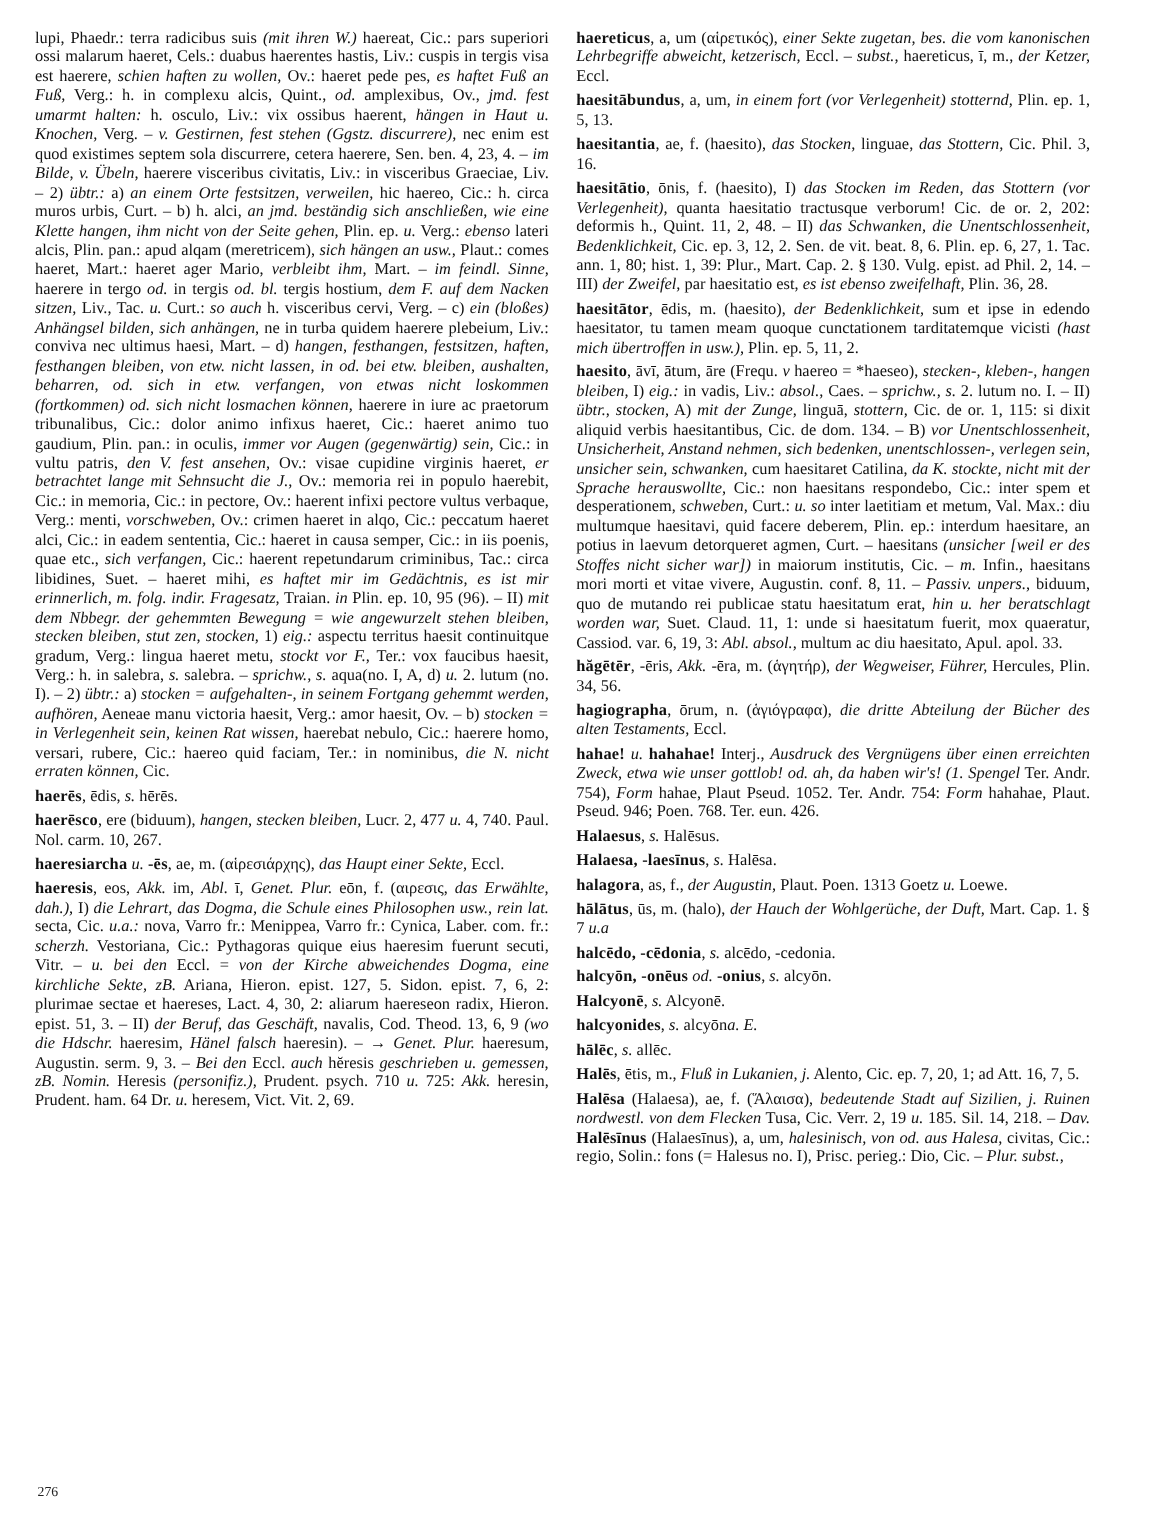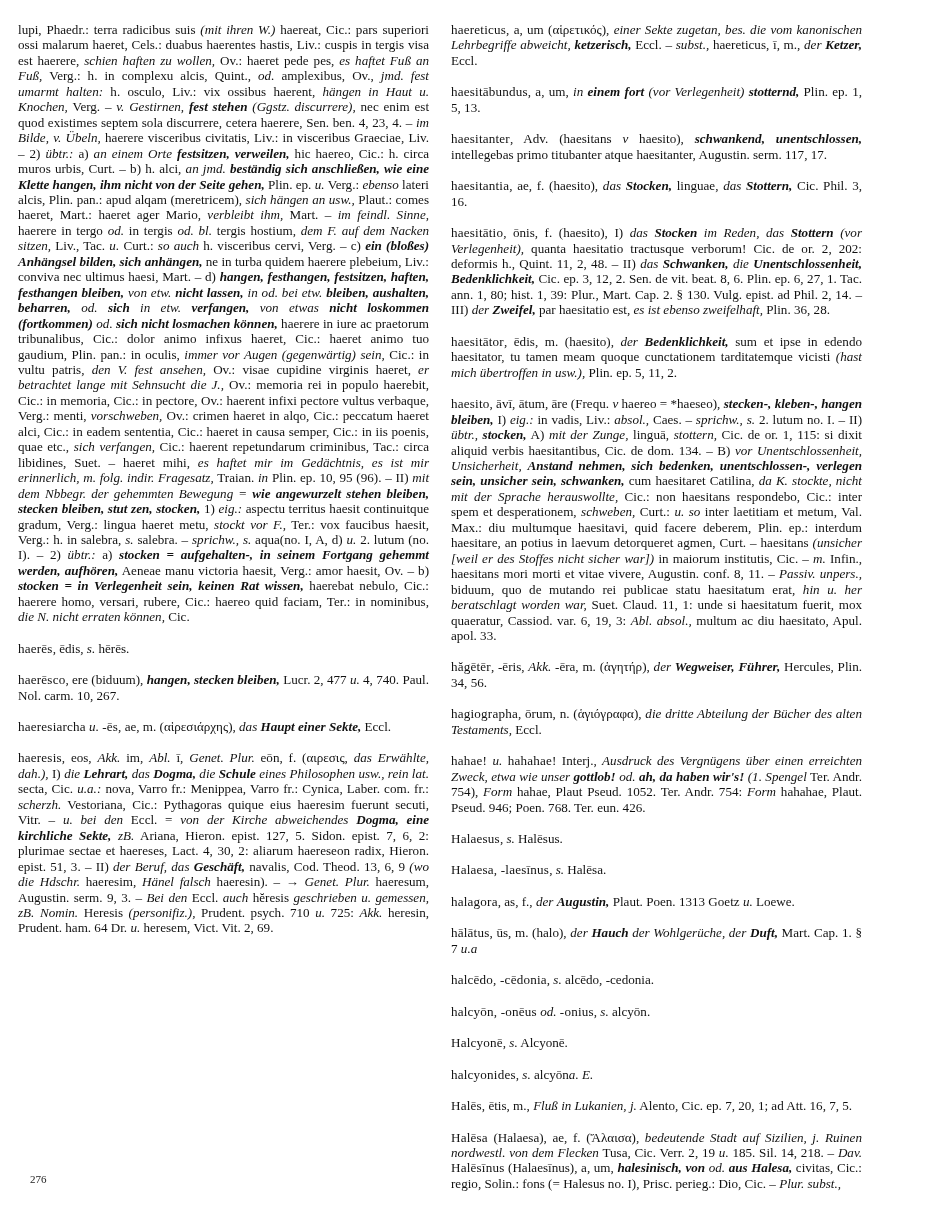--- a/index.html
+++ b/index.html
@@ -13,21 +13,21 @@
     height: 1210px;
     font-family: "Liberation Serif", "DejaVu Serif", serif;
     color: #111111;
     overflow: hidden;
   }
   #page {
     position: relative;
     width: 935px;
     height: 1210px;
     box-sizing: border-box;
-    padding: 22px 28px 0 18px;
+    padding: 22px 28px 0 28px;
   }
   .columns {
     display: flex;
     gap: 22px;
     align-items: flex-start;
   }
   .col {
     width: 411px;
     flex: 0 0 411px;
   }
@@ -35,37 +35,37 @@
     font-size: 13.1px;
     line-height: 15.45px;
     text-align: justify;
     text-justify: inter-word;
     hyphens: manual;
     margin: 0;
     padding: 0;
     text-indent: 0;
   }
   .entry + .entry {
-    margin-top: 16px;
+    margin-top: 4px;
   }
   .hw {
-    font-weight: normal;
+    font-weight: bold;
     letter-spacing: 0.2px;
   }
   .it {
     font-style: italic;
   }
   .bi {
-    font-weight: bold;
+    font-weight: normal;
     font-style: italic;
   }
   .folio {
     position: absolute;
     left: 30px;
-    bottom: 25px;
+    bottom: 10px;
     font-size: 11px;
     color: #222;
     font-family: "Liberation Serif", "DejaVu Serif", serif;
   }
   
   .entry .hw::after { content: ""; }
 </style>
 </head>
 <body>
 
@@ -76,36 +76,36 @@
     <div class="col" id="col-left">
         <p class="entry"><span>lupi, Phaedr.: terra radicibus suis </span><span class="it">(mit ihren W.)</span><span> haereat, Cic.: pars superiori ossi malarum haeret, Cels.: duabus haerentes hastis, Liv.: cuspis in tergis visa est haerere, </span><span class="it">schien haften zu wollen,</span><span> Ov.: haeret pede pes, </span><span class="it">es haftet Fuß an Fuß,</span><span> Verg.: h. in complexu alcis, Quint., </span><span class="it">od.</span><span> amplexibus, Ov., </span><span class="it">jmd. fest umarmt halten:</span><span> h. osculo, Liv.: vix ossibus haerent, </span><span class="it">hängen in Haut u. Knochen,</span><span> Verg. – </span><span class="it">v. Gestirnen,</span><span> </span><span class="bi">fest stehen</span><span> </span><span class="it">(Ggstz. discurrere),</span><span> nec enim est quod existimes septem sola discurrere, cetera haerere, Sen. ben. 4, 23, 4. – </span><span class="it">im Bilde, v. Übeln,</span><span> haerere visceribus civitatis, Liv.: in visceribus Graeciae, Liv. – 2) </span><span class="it">übtr.:</span><span> a) </span><span class="it">an einem Orte</span><span> </span><span class="bi">festsitzen, verweilen,</span><span> hic haereo, Cic.: h. circa muros urbis, Curt. – b) h. alci, </span><span class="it">an jmd.</span><span> </span><span class="bi">beständig sich anschließen, wie eine Klette hangen, ihm nicht von der Seite gehen,</span><span> Plin. ep. </span><span class="it">u.</span><span> Verg.: </span><span class="it">ebenso</span><span> lateri alcis, Plin. pan.: apud alqam (meretricem), </span><span class="it">sich hängen an usw.,</span><span> Plaut.: comes haeret, Mart.: haeret ager Mario, </span><span class="it">verbleibt ihm,</span><span> Mart. – </span><span class="it">im feindl. Sinne,</span><span> haerere in tergo </span><span class="it">od.</span><span> in tergis </span><span class="it">od. bl.</span><span> tergis hostium, </span><span class="it">dem F. auf dem Nacken sitzen,</span><span> Liv., Tac. </span><span class="it">u.</span><span> Curt.: </span><span class="it">so auch</span><span> h. visceribus cervi, Verg. – c) </span><span class="bi">ein (bloßes) Anhängsel bilden, sich anhängen,</span><span> ne in turba quidem haerere plebeium, Liv.: conviva nec ultimus haesi, Mart. – d) </span><span class="bi">hangen, festhangen, festsitzen, haften, festhangen bleiben,</span><span> </span><span class="it">von etw.</span><span> </span><span class="bi">nicht lassen,</span><span> </span><span class="it">in od. bei etw.</span><span> </span><span class="bi">bleiben, aushalten, beharren,</span><span> </span><span class="it">od.</span><span> </span><span class="bi">sich</span><span> </span><span class="it">in etw.</span><span> </span><span class="bi">verfangen,</span><span> </span><span class="it">von etwas</span><span> </span><span class="bi">nicht loskommen (fortkommen)</span><span> </span><span class="it">od.</span><span> </span><span class="bi">sich nicht losmachen können,</span><span> haerere in iure ac praetorum tribunalibus, Cic.: dolor animo infixus haeret, Cic.: haeret animo tuo gaudium, Plin. pan.: in oculis, </span><span class="it">immer vor Augen (gegenwärtig) sein,</span><span> Cic.: in vultu patris, </span><span class="it">den V. fest ansehen,</span><span> Ov.: visae cupidine virginis haeret, </span><span class="it">er betrachtet lange mit Sehnsucht die J.,</span><span> Ov.: memoria rei in populo haerebit, Cic.: in memoria, Cic.: in pectore, Ov.: haerent infixi pectore vultus verbaque, Verg.: menti, </span><span class="it">vorschweben,</span><span> Ov.: crimen haeret in alqo, Cic.: peccatum haeret alci, Cic.: in eadem sententia, Cic.: haeret in causa semper, Cic.: in iis poenis, quae etc., </span><span class="it">sich verfangen,</span><span> Cic.: haerent repetundarum criminibus, Tac.: circa libidines, Suet. – haeret mihi, </span><span class="it">es haftet mir im Gedächtnis, es ist mir erinnerlich, m. folg. indir. Fragesatz,</span><span> Traian. </span><span class="it">in</span><span> Plin. ep. 10, 95 (96). – II) </span><span class="it">mit dem Nbbegr. der gehemmten Bewegung =</span><span> </span><span class="bi">wie angewurzelt stehen bleiben, stecken bleiben, stut zen, stocken,</span><span> 1) </span><span class="it">eig.:</span><span> aspectu territus haesit continuitque gradum, Verg.: lingua haeret metu, </span><span class="it">stockt vor F.,</span><span> Ter.: vox faucibus haesit, Verg.: h. in salebra, </span><span class="it">s.</span><span> salebra. – </span><span class="it">sprichw., s.</span><span> aqua(no. I, A, d) </span><span class="it">u.</span><span> 2. lutum (no. I). – 2) </span><span class="it">übtr.:</span><span> a) </span><span class="bi">stocken = aufgehalten-, in seinem Fortgang gehemmt werden, aufhören,</span><span> Aeneae manu victoria haesit, Verg.: amor haesit, Ov. – b) </span><span class="bi">stocken = in Verlegenheit sein, keinen Rat wissen,</span><span> haerebat nebulo, Cic.: haerere homo, versari, rubere, Cic.: haereo quid faciam, Ter.: in nominibus, </span><span class="it">die N. nicht erraten können,</span><span> Cic.</span></p>
         <p class="entry"><span class="hw">haerēs</span><span>, ēdis, </span><span class="it">s.</span><span> hērēs.</span></p>
         <p class="entry"><span class="hw">haerēsco</span><span>, ere (biduum), </span><span class="bi">hangen, stecken bleiben,</span><span> Lucr. 2, 477 </span><span class="it">u.</span><span> 4, 740. Paul. Nol. carm. 10, 267.</span></p>
         <p class="entry"><span class="hw">haeresiarcha</span><span> </span><span class="it">u.</span><span> </span><span class="hw">-ēs</span><span>, ae, m. (αἱρεσιάρχης), </span><span class="it">das</span><span> </span><span class="bi">Haupt einer Sekte,</span><span> Eccl.</span></p>
         <p class="entry"><span class="hw">haeresis</span><span>, eos, </span><span class="it">Akk.</span><span> im, </span><span class="it">Abl.</span><span> ī, </span><span class="it">Genet. Plur.</span><span> eōn, f. (αιρεσις, </span><span class="it">das Erwählte, dah.),</span><span> I) </span><span class="it">die</span><span> </span><span class="bi">Lehrart,</span><span> </span><span class="it">das</span><span> </span><span class="bi">Dogma,</span><span> </span><span class="it">die</span><span> </span><span class="bi">Schule</span><span> </span><span class="it">eines Philosophen usw., rein lat.</span><span> secta, Cic. </span><span class="it">u.a.:</span><span> nova, Varro fr.: Menippea, Varro fr.: Cynica, Laber. com. fr.: </span><span class="it">scherzh.</span><span> Vestoriana, Cic.: Pythagoras quique eius haeresim fuerunt secuti, Vitr. – </span><span class="it">u. bei den</span><span> Eccl. = </span><span class="it">von der Kirche abweichendes</span><span> </span><span class="bi">Dogma, eine kirchliche</span><span> </span><span class="bi">Sekte,</span><span> </span><span class="it">zB.</span><span> Ariana, Hieron. epist. 127, 5. Sidon. epist. 7, 6, 2: plurimae sectae et haereses, Lact. 4, 30, 2: aliarum haereseon radix, Hieron. epist. 51, 3. – II) </span><span class="it">der Beruf, das</span><span> </span><span class="bi">Geschäft,</span><span> navalis, Cod. Theod. 13, 6, 9 </span><span class="it">(wo die Hdschr.</span><span> haeresim, </span><span class="it">Hänel falsch</span><span> haeresin). – → </span><span class="it">Genet. Plur.</span><span> haeresum, Augustin. serm. 9, 3. – </span><span class="it">Bei den</span><span> Eccl. </span><span class="it">auch</span><span> hĕresis </span><span class="it">geschrieben u. gemessen, zB. Nomin.</span><span> Heresis </span><span class="it">(personifiz.),</span><span> Prudent. psych. 710 </span><span class="it">u.</span><span> 725: </span><span class="it">Akk.</span><span> heresin, Prudent. ham. 64 Dr. </span><span class="it">u.</span><span> heresem, Vict. Vit. 2, 69.</span></p>
       </div>
     <div class="col" id="col-right">
         <p class="entry"><span class="hw">haereticus</span><span>, a, um (αἱρετικός), </span><span class="it">einer Sekte zugetan, bes. die vom kanonischen Lehrbegriffe abweicht,</span><span> </span><span class="bi">ketzerisch,</span><span> Eccl. – </span><span class="it">subst.,</span><span> haereticus, ī, m., </span><span class="it">der</span><span> </span><span class="bi">Ketzer,</span><span> Eccl.</span></p>
         <p class="entry"><span class="hw">haesitābundus</span><span>, a, um, </span><span class="it">in</span><span> </span><span class="bi">einem fort</span><span> </span><span class="it">(vor Verlegenheit)</span><span> </span><span class="bi">stotternd,</span><span> Plin. ep. 1, 5, 13.</span></p>
-        <p class="entry"><span class="hw">haesitanter</span><span>, Adv. (haesitans </span><span class="it">v</span><span> haesito), </span><span class="bi">schwankend, unentschlossen,</span><span> intellegebas primo titubanter atque haesitanter, Augustin. serm. 117, 17.</span></p>
         <p class="entry"><span class="hw">haesitantia</span><span>, ae, f. (haesito), </span><span class="it">das</span><span> </span><span class="bi">Stocken,</span><span> linguae, </span><span class="it">das</span><span> </span><span class="bi">Stottern,</span><span> Cic. Phil. 3, 16.</span></p>
         <p class="entry"><span class="hw">haesitātio</span><span>, ōnis, f. (haesito), I) </span><span class="it">das</span><span> </span><span class="bi">Stocken</span><span> </span><span class="it">im Reden, das</span><span> </span><span class="bi">Stottern</span><span> </span><span class="it">(vor Verlegenheit),</span><span> quanta haesitatio tractusque verborum! Cic. de or. 2, 202: deformis h., Quint. 11, 2, 48. – II) </span><span class="it">das</span><span> </span><span class="bi">Schwanken,</span><span> </span><span class="it">die</span><span> </span><span class="bi">Unentschlossenheit, Bedenklichkeit,</span><span> Cic. ep. 3, 12, 2. Sen. de vit. beat. 8, 6. Plin. ep. 6, 27, 1. Tac. ann. 1, 80; hist. 1, 39: Plur., Mart. Cap. 2. § 130. Vulg. epist. ad Phil. 2, 14. – III) </span><span class="it">der</span><span> </span><span class="bi">Zweifel,</span><span> par haesitatio est, </span><span class="it">es ist ebenso zweifelhaft,</span><span> Plin. 36, 28.</span></p>
         <p class="entry"><span class="hw">haesitātor</span><span>, ēdis, m. (haesito), </span><span class="it">der</span><span> </span><span class="bi">Bedenklichkeit,</span><span> sum et ipse in edendo haesitator, tu tamen meam quoque cunctationem tarditatemque vicisti </span><span class="it">(hast mich übertroffen in usw.),</span><span> Plin. ep. 5, 11, 2.</span></p>
         <p class="entry"><span class="hw">haesito</span><span>, āvī, ātum, āre (Frequ. </span><span class="it">v</span><span> haereo = *haeseo), </span><span class="bi">stecken-, kleben-, hangen bleiben,</span><span> I) </span><span class="it">eig.:</span><span> in vadis, Liv.: </span><span class="it">absol.,</span><span> Caes. – </span><span class="it">sprichw., s.</span><span> 2. lutum no. I. – II) </span><span class="it">übtr.,</span><span> </span><span class="bi">stocken,</span><span> A) </span><span class="it">mit der Zunge,</span><span> linguā, </span><span class="it">stottern,</span><span> Cic. de or. 1, 115: si dixit aliquid verbis haesitantibus, Cic. de dom. 134. – B) </span><span class="it">vor Unentschlossenheit, Unsicherheit,</span><span> </span><span class="bi">Anstand nehmen, sich bedenken, unentschlossen-, verlegen sein, unsicher sein, schwanken,</span><span> cum haesitaret Catilina, </span><span class="it">da K. stockte, nicht mit der Sprache herauswollte,</span><span> Cic.: non haesitans respondebo, Cic.: inter spem et desperationem, </span><span class="it">schweben,</span><span> Curt.: </span><span class="it">u. so</span><span> inter laetitiam et metum, Val. Max.: diu multumque haesitavi, quid facere deberem, Plin. ep.: interdum haesitare, an potius in laevum detorqueret agmen, Curt. – haesitans </span><span class="it">(unsicher [weil er des Stoffes nicht sicher war])</span><span> in maiorum institutis, Cic. – </span><span class="it">m.</span><span> Infin., haesitans mori morti et vitae vivere, Augustin. conf. 8, 11. – </span><span class="it">Passiv. unpers.,</span><span> biduum, quo de mutando rei publicae statu haesitatum erat, </span><span class="it">hin u. her beratschlagt worden war,</span><span> Suet. Claud. 11, 1: unde si haesitatum fuerit, mox quaeratur, Cassiod. var. 6, 19, 3: </span><span class="it">Abl. absol.,</span><span> multum ac diu haesitato, Apul. apol. 33.</span></p>
         <p class="entry"><span class="hw">hăgētēr</span><span>, -ēris, </span><span class="it">Akk.</span><span> -ēra, m. (ἁγητήρ), </span><span class="it">der</span><span> </span><span class="bi">Wegweiser, Führer,</span><span> Hercules, Plin. 34, 56.</span></p>
         <p class="entry"><span class="hw">hagiographa</span><span>, ōrum, n. (ἁγιόγραφα), </span><span class="it">die dritte Abteilung der Bücher des alten Testaments,</span><span> Eccl.</span></p>
         <p class="entry"><span class="hw">hahae!</span><span> </span><span class="it">u.</span><span> </span><span class="hw">hahahae!</span><span> Interj., </span><span class="it">Ausdruck des Vergnügens über einen erreichten Zweck, etwa wie unser</span><span> </span><span class="bi">gottlob!</span><span> </span><span class="it">od.</span><span> </span><span class="bi">ah, da haben wir's!</span><span> </span><span class="it">(1. Spengel</span><span> Ter. Andr. 754), </span><span class="it">Form</span><span> hahae, Plaut Pseud. 1052. Ter. Andr. 754: </span><span class="it">Form</span><span> hahahae, Plaut. Pseud. 946; Poen. 768. Ter. eun. 426.</span></p>
         <p class="entry"><span class="hw">Halaesus</span><span>, </span><span class="it">s.</span><span> Halēsus.</span></p>
         <p class="entry"><span class="hw">Halaesa, -laesīnus</span><span>, </span><span class="it">s.</span><span> Halēsa.</span></p>
         <p class="entry"><span class="hw">halagora</span><span>, as, f., </span><span class="it">der</span><span> </span><span class="bi">Augustin,</span><span> Plaut. Poen. 1313 Goetz </span><span class="it">u.</span><span> Loewe.</span></p>
         <p class="entry"><span class="hw">hālātus</span><span>, ūs, m. (halo), </span><span class="it">der</span><span> </span><span class="bi">Hauch</span><span> </span><span class="it">der Wohlgerüche, der</span><span> </span><span class="bi">Duft,</span><span> Mart. Cap. 1. § 7 </span><span class="it">u.a</span><span></span></p>
         <p class="entry"><span class="hw">halcēdo, -cēdonia</span><span>, </span><span class="it">s.</span><span> alcēdo, -cedonia.</span></p>
         <p class="entry"><span class="hw">halcyōn, -onēus</span><span> </span><span class="it">od.</span><span> </span><span class="hw">-onius</span><span>, </span><span class="it">s.</span><span> alcyōn.</span></p>
         <p class="entry"><span class="hw">Halcyonē</span><span>, </span><span class="it">s.</span><span> Alcyonē.</span></p>
         <p class="entry"><span class="hw">halcyonides</span><span>, </span><span class="it">s.</span><span> alcyōn</span><span class="it">a. E.</span></p>
+        <p class="entry"><span class="hw">hālēc</span><span>, </span><span class="it">s.</span><span> allēc.</span></p>
         <p class="entry"><span class="hw">Halēs</span><span>, ētis, m., </span><span class="it">Fluß in Lukanien,</span><span> </span><span class="it">j.</span><span> Alento, Cic. ep. 7, 20, 1; ad Att. 16, 7, 5.</span></p>
         <p class="entry"><span class="hw">Halēsa</span><span> (Halaesa), ae, f. (Ἅλαισα), </span><span class="it">bedeutende Stadt auf Sizilien, j. Ruinen nordwestl. von dem Flecken</span><span> Tusa, Cic. Verr. 2, 19 </span><span class="it">u.</span><span> 185. Sil. 14, 218. – </span><span class="it">Dav.</span><span> </span><span class="hw">Halēsīnus</span><span> (Halaesīnus), a, um, </span><span class="bi">halesinisch, von</span><span> </span><span class="it">od.</span><span> </span><span class="bi">aus Halesa,</span><span> civitas, Cic.: regio, Solin.: fons (= Halesus no. I), Prisc. perieg.: Dio, Cic. – </span><span class="it">Plur. subst.,</span></p>
       </div>
 
   </div>
 
   <div class="folio">276</div>
 
 </div>
 

